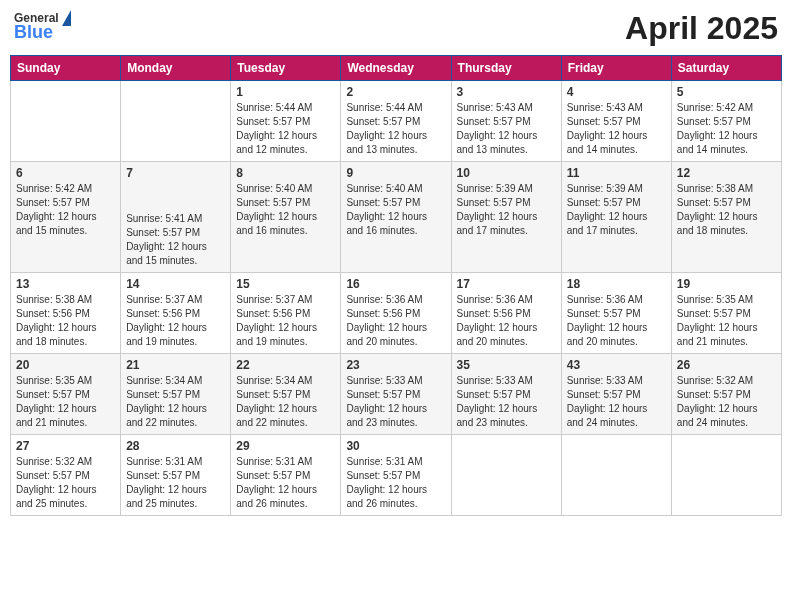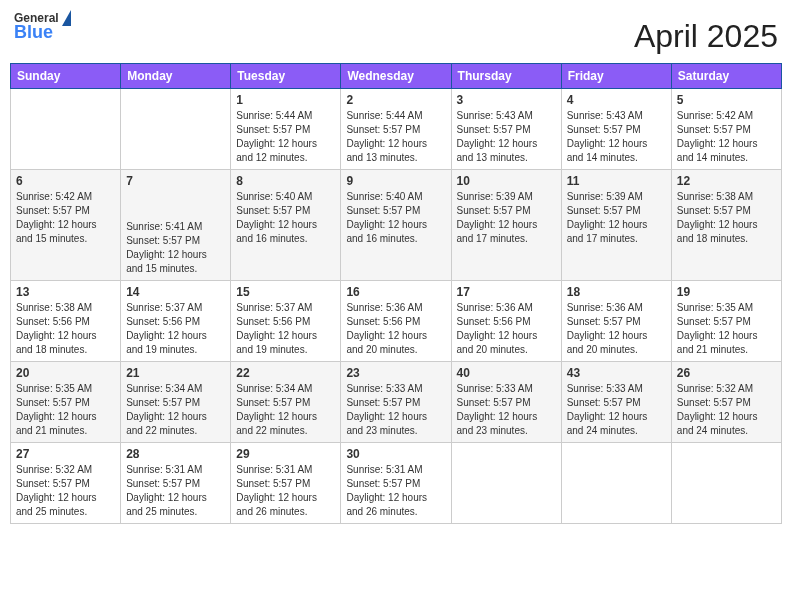--- a/index.html
+++ b/index.html
@@ -24,35 +24,34 @@
     }
     .logo-line {
       display: flex;
       align-items: center;
     }
     .title-block {
       text-align: right;
     }
     .month-year {
       font-size: 32px;
-      font-weight: normal;
+      font-weight: bold;
       color: #222;
-      margin-top: 8px;
     }
     .location {
       font-size: 14px;
       color: #444;
     }
     .calendar {
       width: 100%;
       border-collapse: collapse;
       border: 1px solid #ccc;
     }
     .calendar th {
-      background-color: #8b5cf6;
+      background-color: #be185d;
       color: #fff;
       text-align: left;
       padding: 5px 6px;
       font-size: 12px;
       font-weight: bold;
       border: 1px solid #1a56a0;
     }
     .calendar td {
       vertical-align: top;
       padding: 4px 5px;
@@ -274,21 +273,21 @@
 and 22 minutes.</div>
         </td>
         <td>
           <span class="day-number">23</span>
           <div class="day-info" style="white-space: pre-line;">Sunrise: 5:33 AM
 Sunset: 5:57 PM
 Daylight: 12 hours
 and 23 minutes.</div>
         </td>
         <td>
-          <span class="day-number">40</span>
+          <span class="day-number">35</span>
           <div class="day-info" style="white-space: pre-line;">Sunrise: 5:33 AM
 Sunset: 5:57 PM
 Daylight: 12 hours
 and 23 minutes.</div>
         </td>
         <td>
           <span class="day-number">43</span>
           <div class="day-info" style="white-space: pre-line;">Sunrise: 5:33 AM
 Sunset: 5:57 PM
 Daylight: 12 hours

